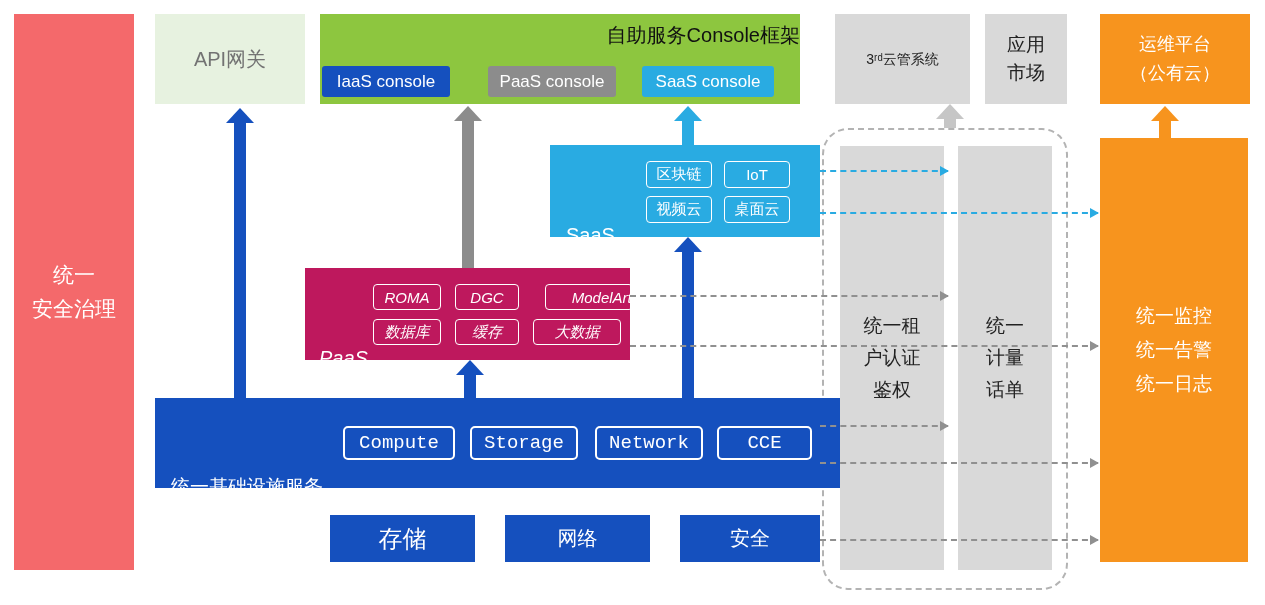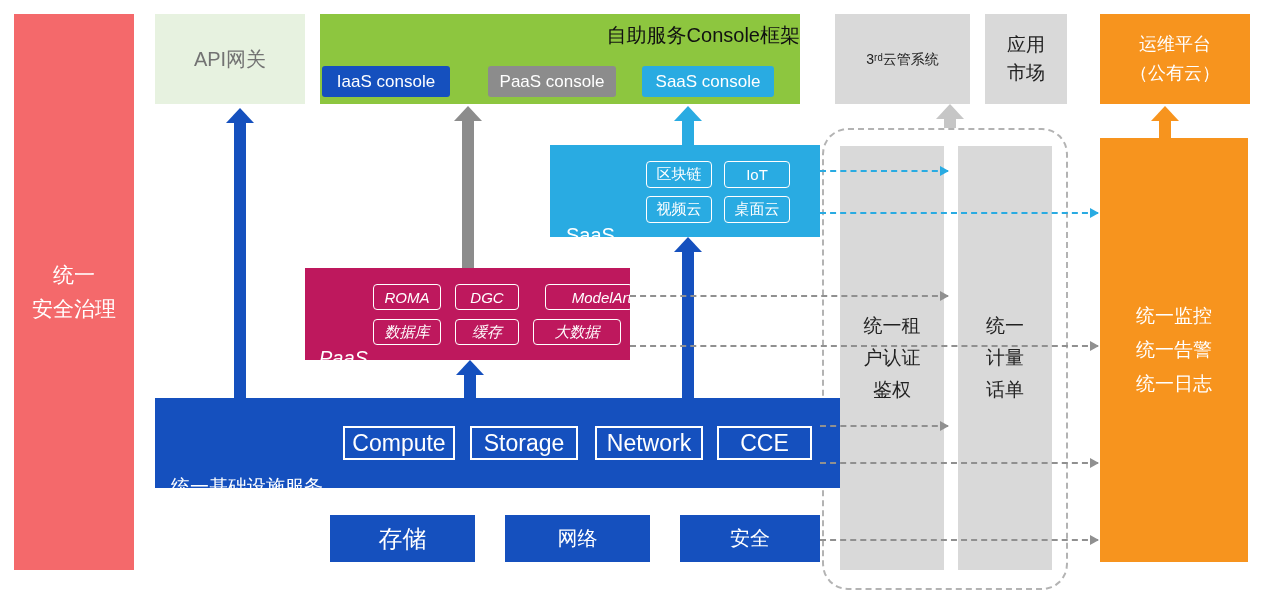--- a/index.html
+++ b/index.html
@@ -22,21 +22,21 @@
   .cyanbox   { background:#29abe2; color:#ffffff; z-index:2; }
   .darkgraybox { background:#be185d; color:#ffffff; z-index:2;font-style:italic; }
 
   .fw-title { position:absolute; top:8px; left:0; right:0; text-align:right; font-size:20px; color:#111; }
 
   .chip {
     position:absolute; display:flex; align-items:center; justify-content:center;
     border:1.5px solid #ffffff; border-radius:4px; color:#ffffff; font-size:15px;
     white-space:nowrap;
   }
-  .chip.big { font-size:23px; border-width:2px; border-radius:0; }
+  .chip.big { font-size:19px; border-width:2px; border-radius:5px;font-family:Liberation Mono, monospace; }
 
   .console-chip {
     position:absolute; display:flex; align-items:center; justify-content:center;
     border-radius:3px; color:#ffffff; font-size:17px; white-space:nowrap;
   }
 
   .layer-label { position:absolute; color:#ffffff; font-size:20px; top:50%; transform:translateY(-50%);margin-top:44px; }
 
   .dash-container { position:absolute; border:2px dashed #b3b3b3; border-radius:26px; z-index:1; background:transparent; }
 

